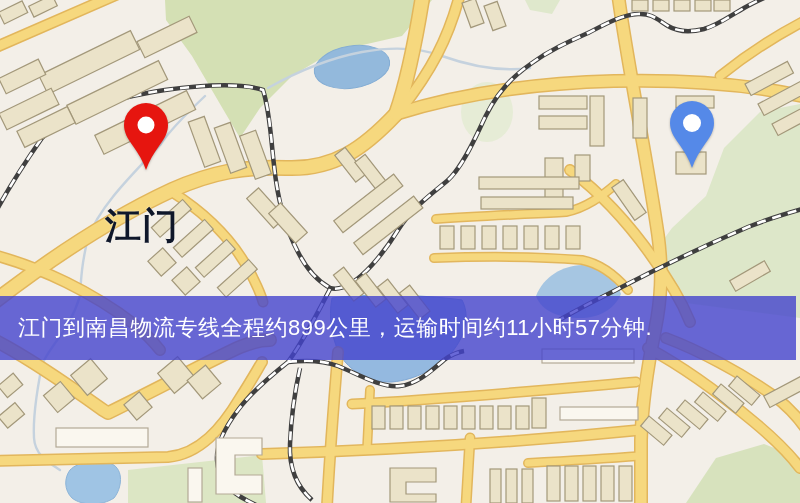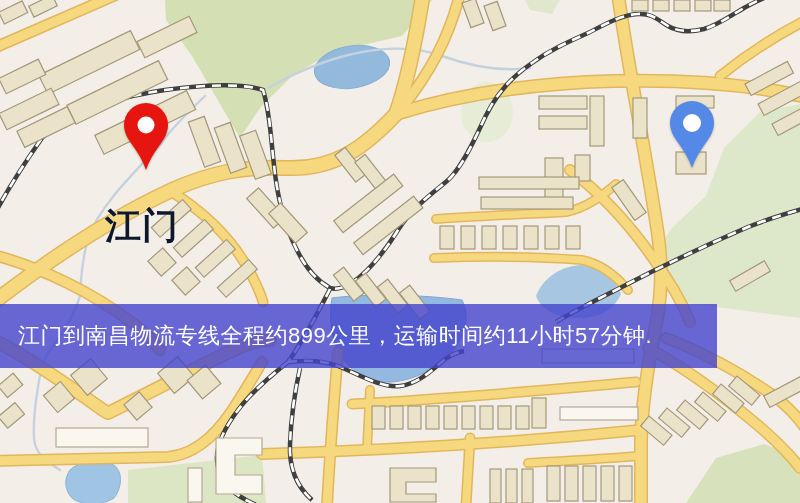--- a/index.html
+++ b/index.html
@@ -13,21 +13,21 @@
   .rail-dash{fill:none;stroke:#ffffff;stroke-dasharray:9 7;}
   .b{fill:#ebe3c9;stroke:#a3987a;stroke-width:1.2;}
   .bw{fill:#faf7ef;stroke:#b3a996;stroke-width:1.2;}
   .stream{fill:none;stroke:#c5d2de;stroke-width:2.4;stroke-linecap:round;}
   
   .pin{position:absolute;filter:drop-shadow(0 1px 1px rgba(0,0,0,.25));}
   .city-label{position:absolute;font-weight:bold;line-height:1;text-align:center;
               letter-spacing:1px;text-shadow:0 0 2px rgba(255,255,255,.6);}
   .label-origin{left:86px;top:171px;width:112px;font-size:36px;color:#0f172a;margin-top:37px;}
   .label-dest{left:640px;top:175px;width:100px;font-size:43px;color:#1c1ccd;}
-  .banner{position:absolute;left:0;top:304px;width:717px;height:64px;
+  .banner{position:absolute;left:0;top:296px;width:796px;height:64px;
           background:rgba(68,68,205,0.80);color:#ffffff;font-size:22px;
           line-height:64px;padding-left:18px;box-sizing:border-box;
           white-space:nowrap;letter-spacing:0.5px;}
 </style>
 </head>
 <body>
 
 <div class="stage">
 
   <svg class="mapbase" width="800" height="503" viewBox="0 0 800 503" xmlns="http://www.w3.org/2000/svg">

